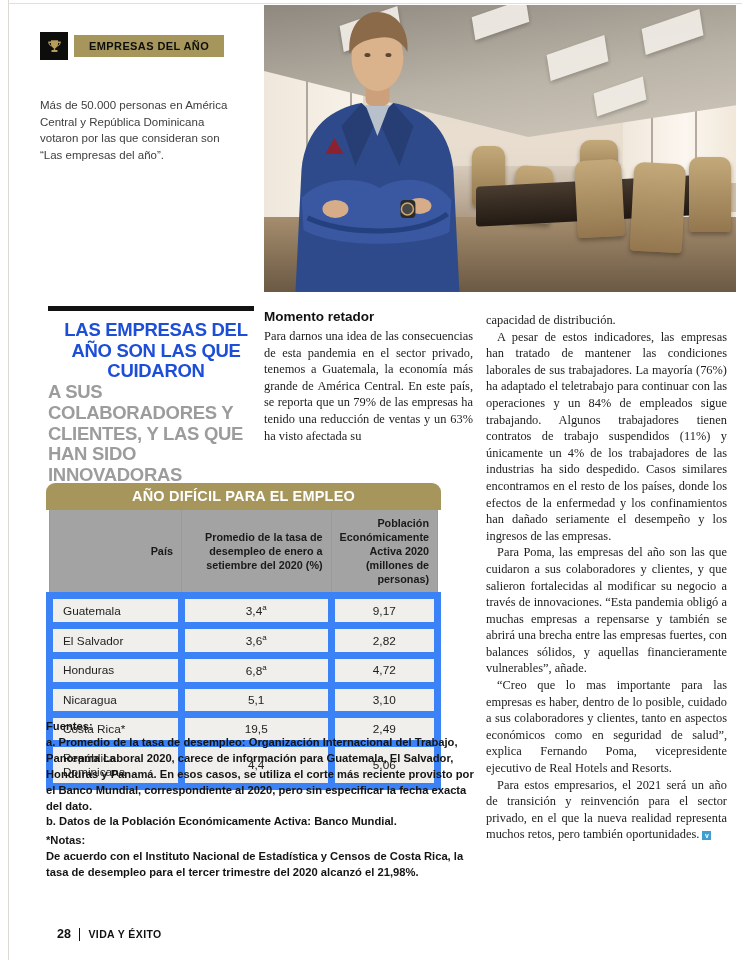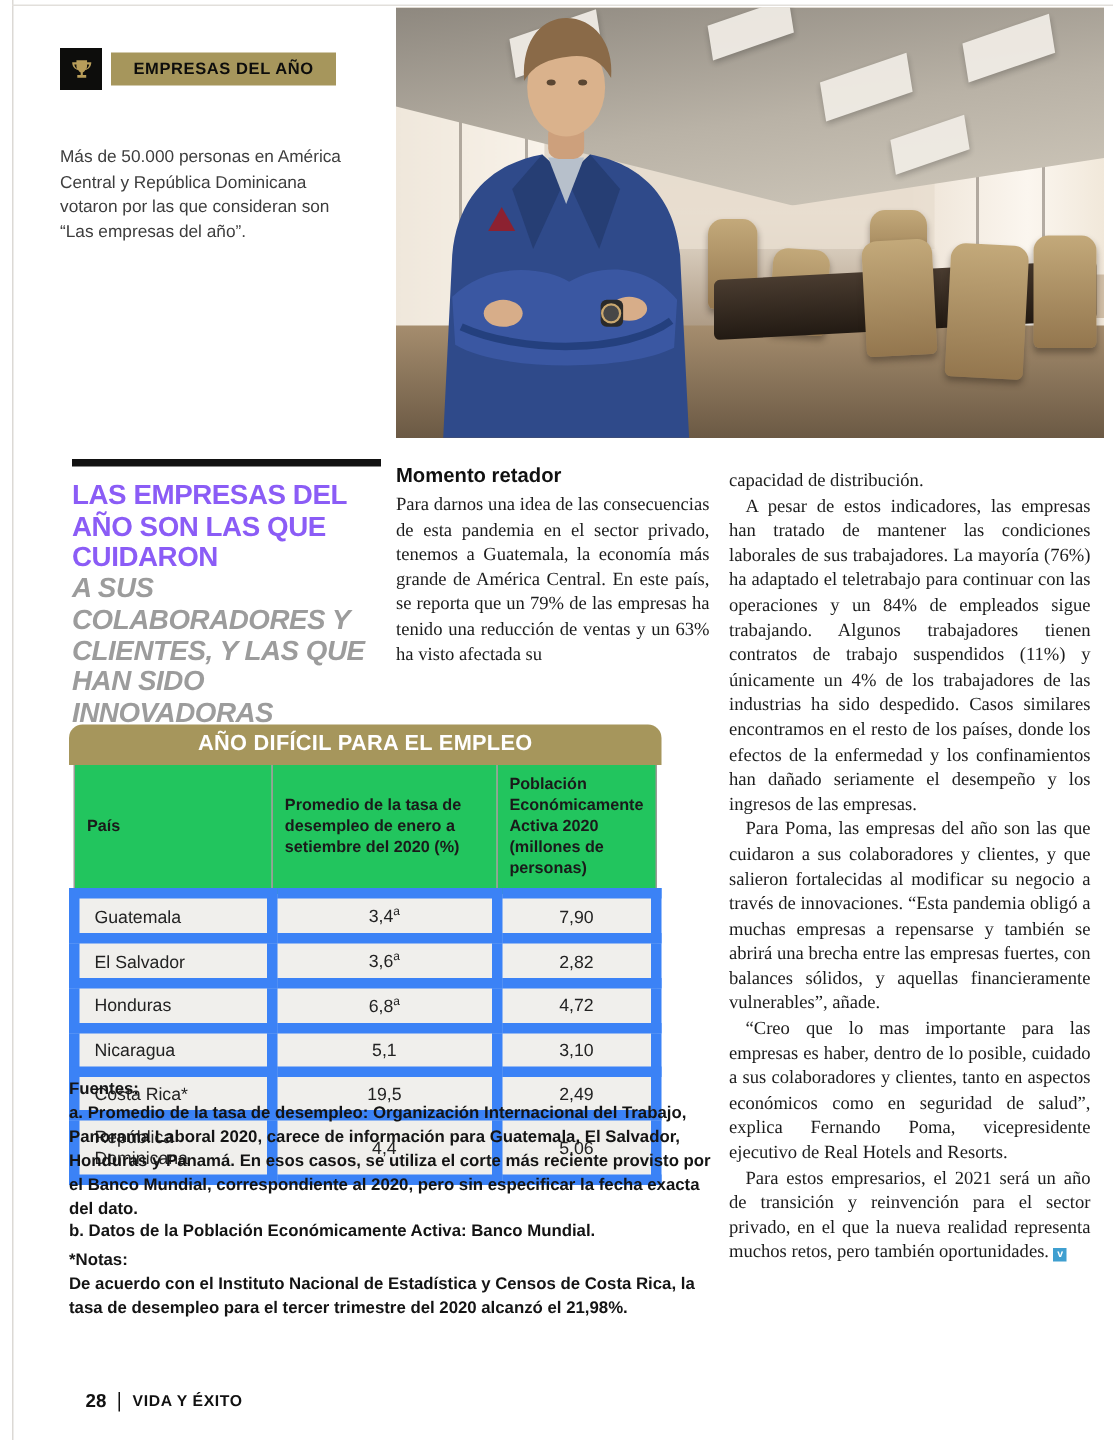--- a/index.html
+++ b/index.html
@@ -37,43 +37,43 @@
   .ph-table{position:absolute;left:45%;bottom:25%;width:54%;height:14%;
     background:linear-gradient(180deg,#4a3c30,#221a13);transform:skewY(-3deg);border-radius:4px;}
   .chair{position:absolute;background:linear-gradient(180deg,#c3a97a,#93764e);border-radius:10px 10px 4px 4px;box-shadow:0 3px 4px rgba(40,30,20,.4);}
   .ph-man{position:absolute;left:-3%;bottom:0;width:54%;height:101%;}
 
   
   .headline{position:absolute;left:48px;top:306px;width:216px;}
   .headline-rule{width:206px;height:5px;background:#121212;}
   .headline-text{margin-top:9px;font-weight:700;font-size:18.5px;line-height:1.12;letter-spacing:-.3px;}
   .headline-text span{display:block;}
-  .hl-black{color:#8b5cf6;}
-  .hl-gray{color:var(--headline-gray,#9c9c9c);font-style:italic;}
+  .hl-black{color:#1d4ed8;text-align:center;}
+  .hl-gray{color:var(--headline-gray,#9c9c9c);}
 
   
   .col{position:absolute;}
   .col1{left:264px;top:309px;width:209px;}
   .col2{left:486px;top:312px;width:241px;}
   .col-heading{font-weight:700;font-size:13.5px;color:#101010;margin:0 0 4px 0;}
   .body-serif{font-family:"Liberation Serif",serif;font-size:12.4px;line-height:16.6px;text-align:justify;color:#1c1c1c;margin:0;}
   .col2 p.indent{text-indent:11px;}
 
   
   .endmark{display:inline-block;width:9px;height:9px;background:var(--endmark-blue,#3f9fd0);color:#fff;
     font-family:"Liberation Sans",sans-serif;font-size:7px;line-height:9px;text-align:center;font-weight:700;
     margin-left:3px;text-indent:0;}
 
   
   .table-wrap{position:absolute;left:46px;top:483px;width:395px;}
   .table-title{height:27px;background:var(--gold,#a6965c);color:#ffffff;font-weight:700;font-size:14.5px;
     letter-spacing:.2px;text-align:center;line-height:27px;border-radius:9px 9px 0 0;}
   .table-wrap table{width:100%;border-collapse:collapse;}
-  .table-wrap th{background:#22c55e;font-weight:700;font-size:10.8px;line-height:1.3;color:#1a1a1a;
-    padding:6px 8px;border:1px solid #9c9a96;border-top:none;text-align:left;vertical-align:middle;}
+  .table-wrap th{background:#a3a3a3;font-weight:700;font-size:10.8px;line-height:1.3;color:#1a1a1a;
+    padding:6px 8px;border:1px solid #9c9a96;border-top:none;text-align:right;vertical-align:middle;}
   .table-wrap th.c-pais{width:118px;}
   .table-wrap th.c-tasa{width:138px;}
   .table-wrap td{background:#f0efec;font-size:11.8px;color:#222;padding:4px 8px;border:7px solid #3b82f6;}
   .table-wrap td.c-pais{text-align:left;padding-left:10px;}
   .table-wrap td.c-num{text-align:center;}
   .table-wrap thead th{border-bottom:2px solid #5a5a58;}
   .table-wrap sup{font-size:8px;}
 
   
   .footnote{position:absolute;left:46px;width:430px;font-weight:700;font-size:11.2px;line-height:1.42;color:#141414;}
@@ -173,21 +173,21 @@
         <tr>
           <th class="c-pais">País</th>
           <th class="c-tasa">Promedio de la tasa de desempleo de enero a setiembre del 2020 (%)</th>
           <th class="c-pea">Población Económicamente Activa 2020 (millones de personas)</th>
         </tr>
       </thead>
       <tbody>
           <tr>
             <td class="c-pais">Guatemala</td>
             <td class="c-num">3,4<sup>a</sup></td>
-            <td class="c-num">7,90</td>
+            <td class="c-num">9,17</td>
           </tr>
           <tr>
             <td class="c-pais">El Salvador</td>
             <td class="c-num">3,6<sup>a</sup></td>
             <td class="c-num">2,82</td>
           </tr>
           <tr>
             <td class="c-pais">Honduras</td>
             <td class="c-num">6,8<sup>a</sup></td>
             <td class="c-num">4,72</td>

